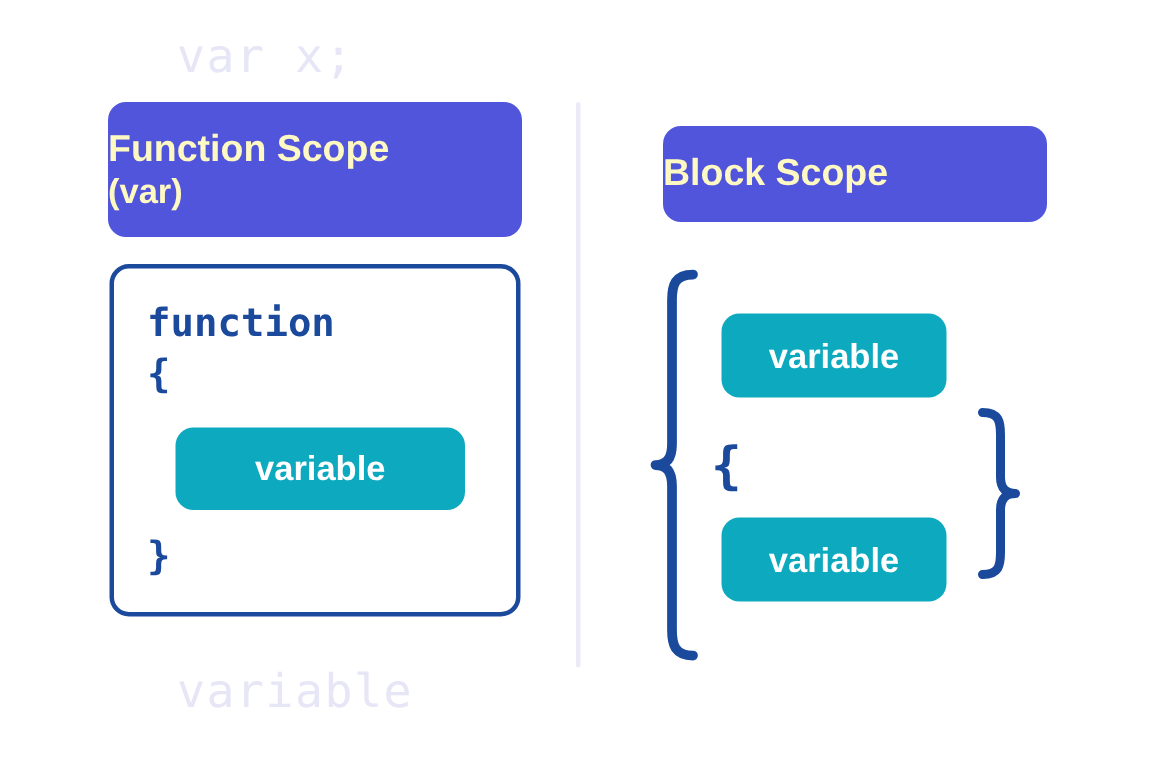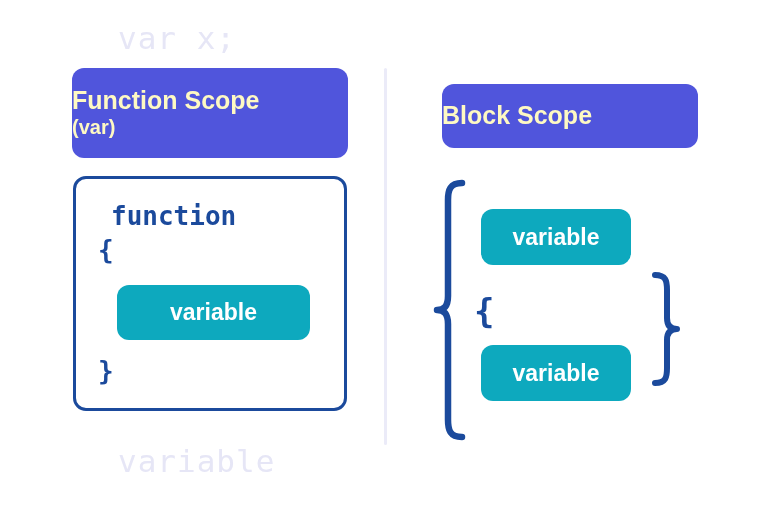--- a/index.html
+++ b/index.html
@@ -55,21 +55,21 @@
     color: #fef9c3;
     display: flex;
     flex-direction: column;
     align-items: flex-start;
     justify-content: center;
     text-align: center;
     font-weight: bold;
     font-size: 25px;
     line-height: 1.18;
   }
-  .header-card .line2 { font-size: 20px; }
+  .header-card .line2 { font-size: 23px; }
 
   .header-left  { left: 72px;  top: 68px;  width: 276px; height: 90px; }
   .header-right { left: 442px; top: 84px;  width: 256px; height: 64px; }
 
   
   .func-box {
     position: absolute;
     left: 73px;
     top: 176px;
     width: 274px;
@@ -80,21 +80,21 @@
     box-sizing: border-box;
   }
   .code-token {
     position: absolute;
     font-family: "DejaVu Sans Mono", "Liberation Mono", monospace;
     font-weight: bold;
     color: #1b4a9c;
     font-size: 26px;
     white-space: pre;
   }
-  .tok-function { left: 35px; top: 22px; }
+  .tok-function { left: 22px; top: 22px; }
   .tok-open     { left: 22px; top: 56px; }
   .tok-close    { left: 22px; top: 177px; }
 
   
   .pill {
     position: absolute;
     background: #0da9be;
     border-radius: 12px;
     color: #ffffff;
     display: flex;

